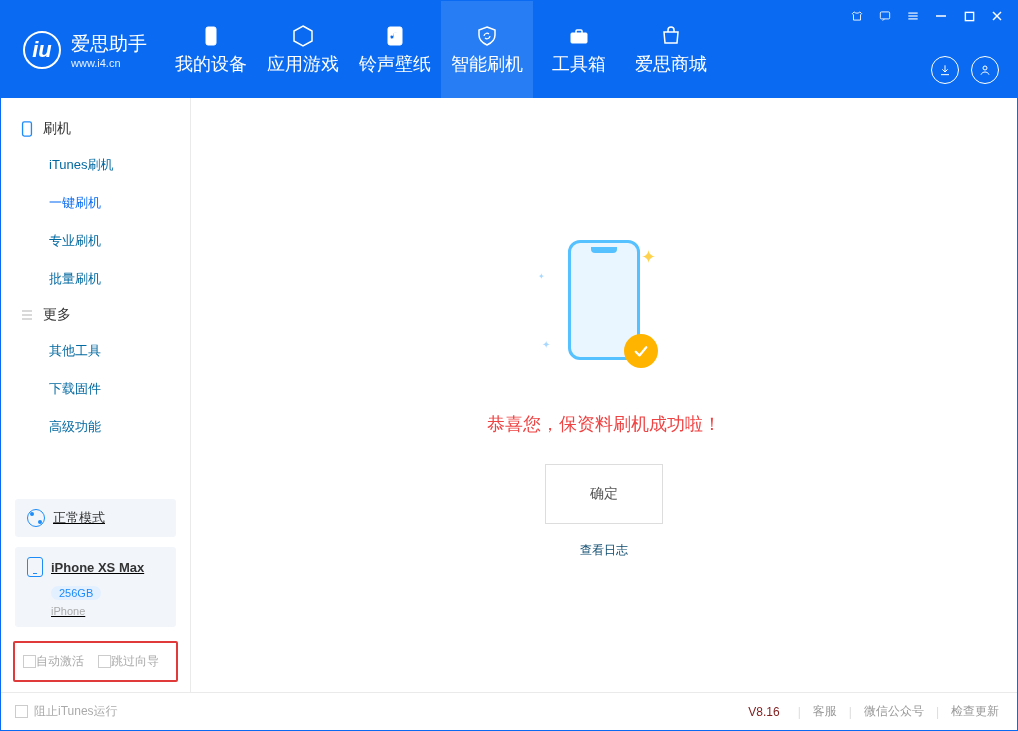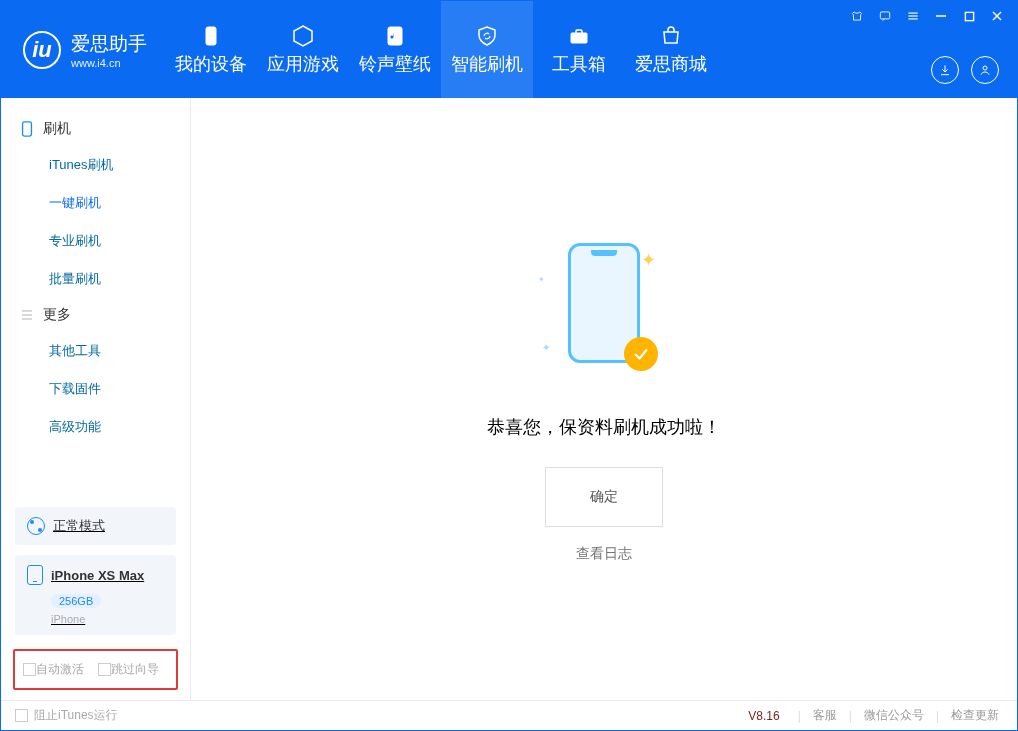--- a/index.html
+++ b/index.html
@@ -55,26 +55,26 @@
 .main { flex: 1; display: flex; flex-direction: column; align-items: center; justify-content: center; position: relative; }
 .illus { width: 140px; height: 160px; position: relative; margin-bottom: 20px; }
 .phone-shape { position: absolute; left: 50%; top: 8px; transform: translateX(-50%); width: 72px; height: 120px; border: 3px solid #56c1ff; border-radius: 12px; background: #e9f6ff; }
 .phone-shape::before { content:""; position:absolute; top:4px; left:50%; transform:translateX(-50%); width:26px; height:6px; background:#56c1ff; border-radius: 0 0 4px 4px; }
 .check-badge { position: absolute; right: 16px; bottom: 24px; width: 34px; height: 34px; background: #ffb400; border-radius: 50%; display: flex; align-items: center; justify-content: center; }
 .check-badge svg { width: 18px; height: 18px; stroke: #fff; fill: none; stroke-width: 3; stroke-linecap: round; stroke-linejoin: round; }
 .spark { position: absolute; color: #ffd24d; font-size: 18px; }
 .spark.s1 { top: 14px; right: 18px; }
 .spark.s2 { bottom: 42px; left: 8px; font-size: 10px; color:#a8d8ff; }
 .spark.s3 { top: 40px; left: 4px; font-size: 8px; color:#a8d8ff; }
-.success-msg { font-size: 18px; color: #000000; font-weight: 500; margin-bottom: 28px; }
+.success-msg { font-size: 18px; color: #ef4444; font-weight: 500; margin-bottom: 28px; }
 .ok-btn { border: 1px solid #ddd; background: #fff; padding: 20px 44px; font-size: 14px; color: #555; cursor: pointer; margin-bottom: 18px; }
-.log-link { font-size: 14px; color: #737373; cursor: pointer; }
-
-
-.footer { height: 30px; border-top: 1px solid #eaeaea; display: flex; align-items: center; padding: 0 14px; font-size: 12px; color: #aaa; }
+.log-link { font-size: 12px; color: #0c4a6e; cursor: pointer; }
+
+
+.footer { height: 38px; border-top: 1px solid #eaeaea; display: flex; align-items: center; padding: 0 14px; font-size: 12px; color: #aaa; }
 .footer .left { display: flex; align-items: center; gap: 6px; }
 .footer .spacer { flex: 1; }
 .footer .ver { color: #7f1d1d; margin-right: 10px; }
 .footer .flink { color: #999; cursor: pointer; padding: 0 4px; }
 .footer .sep { color: #ddd; margin: 0 8px; }
 </style>
 </head>
 <body>
 
 <div class="app-window">

